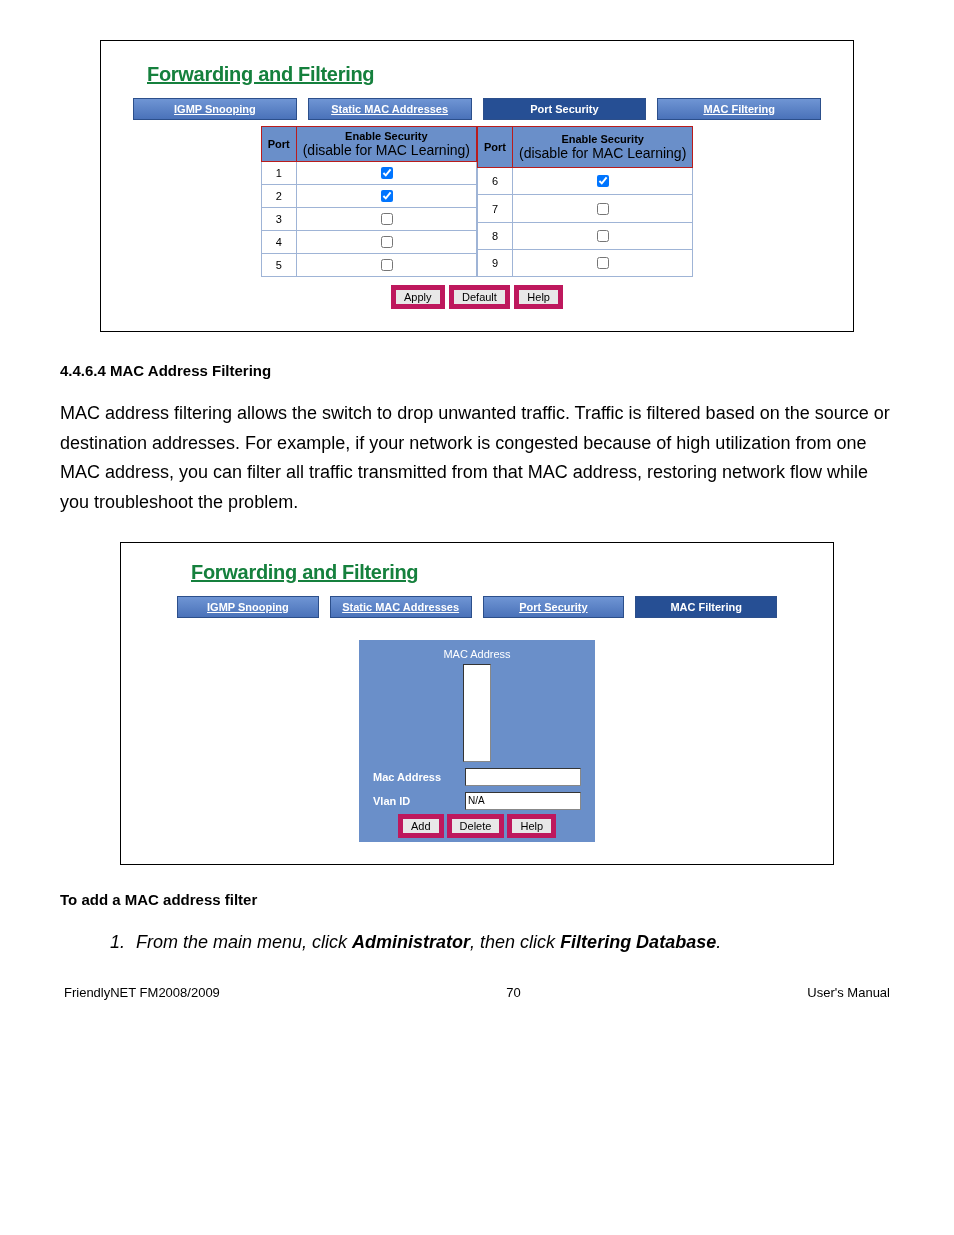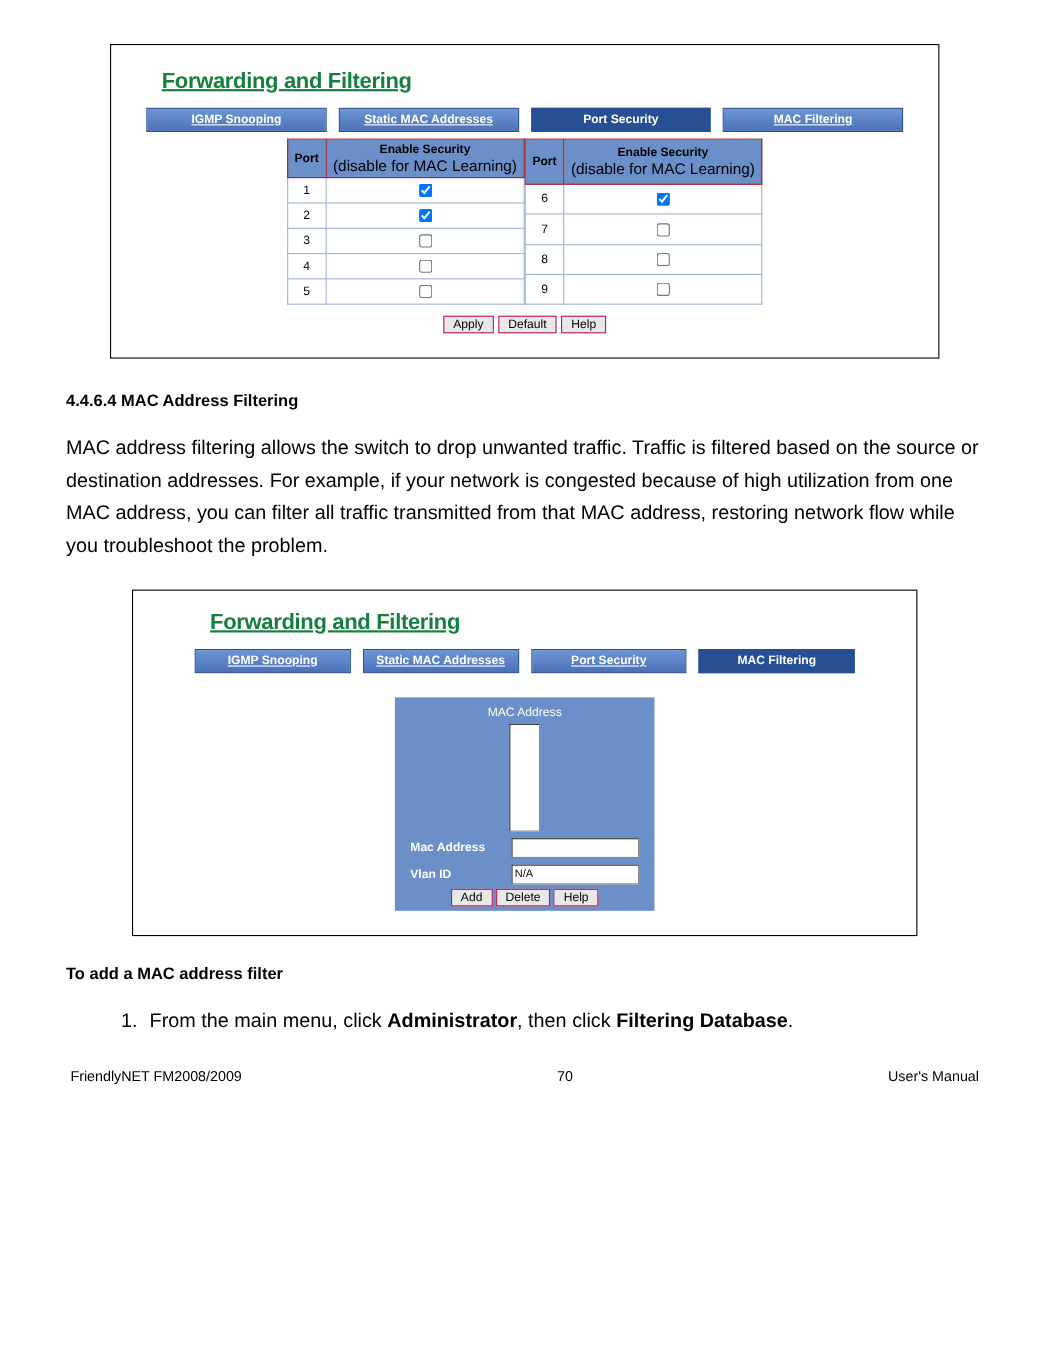--- a/index.html
+++ b/index.html
@@ -82,21 +82,21 @@
     height: 12px;
   }
   .btnrow {
     text-align: center;
     margin-top: 8px;
   }
   .btn {
     font-size: 11px;
     padding: 1px 8px;
     background: #e8e8e8;
-    border: 1px solid #be185d;
+    border: 5px solid #be185d;
   }
   .section-heading {
     font-weight: bold;
     font-size: 15px;
     margin: 18px 0 20px 0;
   }
   .body-text {
     font-size: 18px;
     line-height: 1.65;
     margin: 0 0 24px 0;
@@ -137,21 +137,21 @@
   .formrow input {
     font-size: 10px;
     width: 110px;
     height: 16px;
     border: 1px inset #888;
     background: #fff;
     padding: 0 2px;
   }
   .mac-btnrow { text-align: center; margin-top: 4px; }
   ol.steps { font-size: 18px; line-height: 1.6; padding-left: 70px; }
-  ol.steps li { padding-left: 6px; margin-bottom: 10px; }
+  ol.steps li { padding-left: 6px; margin-bottom: 10px; font-style: italic; }
   .footer {
     display: flex;
     justify-content: space-between;
     font-size: 13px;
     margin-top: 28px;
     padding: 0 4px;
   }
 </style>
 </head>
 <body>

